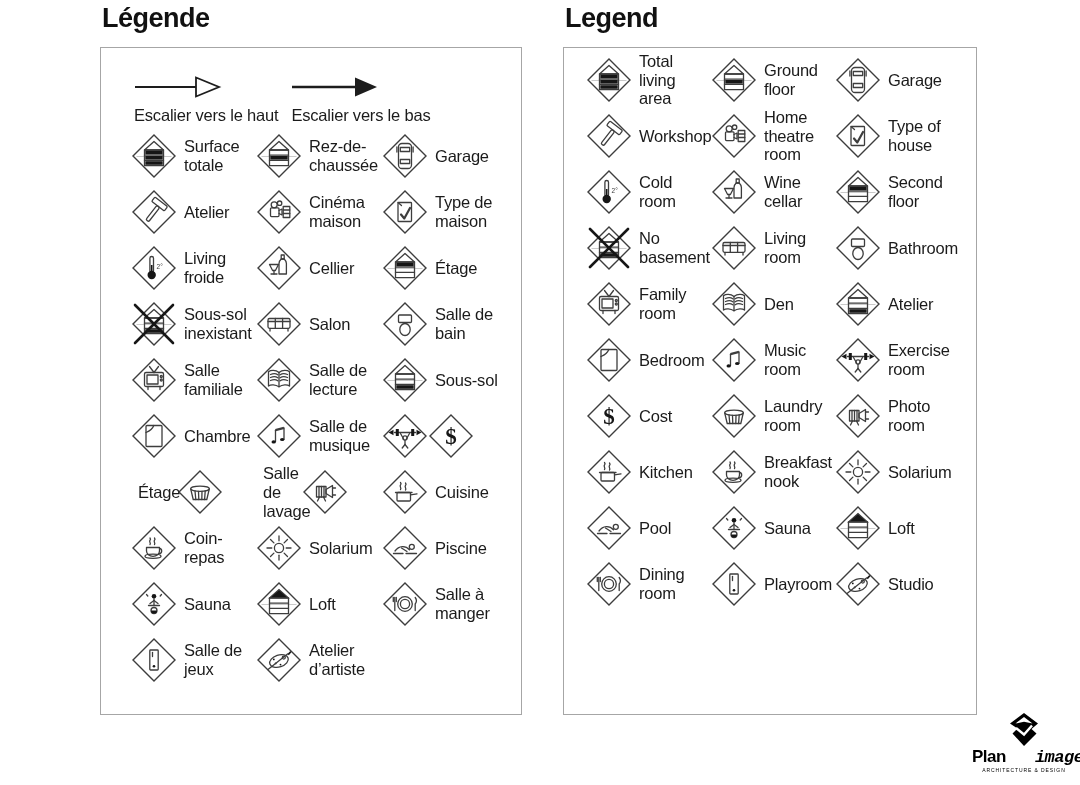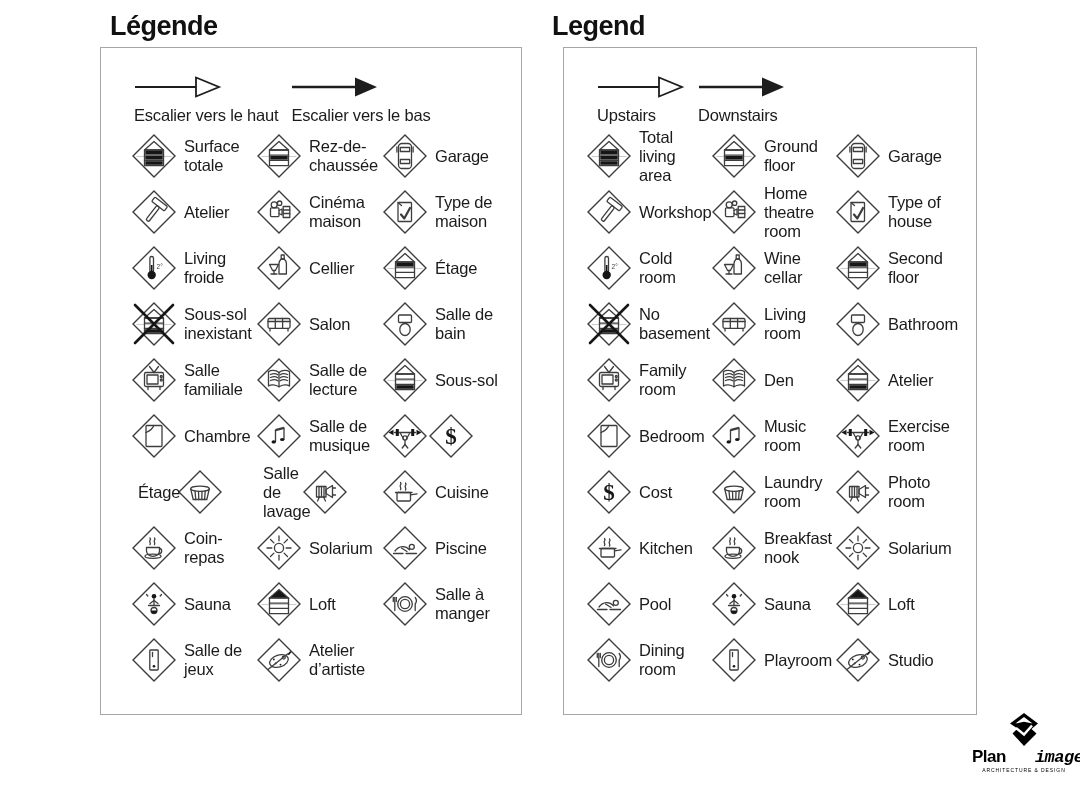--- a/index.html
+++ b/index.html
@@ -1,20 +1,20 @@
 <!DOCTYPE html>
 <html><head>
 <meta charset="utf-8">
 <style>
   html,body{margin:0;padding:0;background:#fff;}
   .canvas{position:relative;width:1080px;height:785px;background:#fff;overflow:hidden;
           font-family:"Liberation Sans",sans-serif;color:#1b1b1b;}
-  .panel-title{position:absolute;margin:8px;font-size:27px;font-weight:bold;letter-spacing:-0.5px;color:#111;}
+  .panel-title{position:absolute;margin:0;font-size:27px;font-weight:bold;letter-spacing:-0.5px;color:#111;}
   #title-fr{left:102px;top:3px;}
-  #title-en{left:544px;top:3px;}
+  #title-en{left:565px;top:3px;}
   .panel{position:absolute;top:47px;background:#fff;border:1.5px solid #a6a6a6;box-sizing:border-box;}
   #panel-fr{left:100px;width:422px;height:668px;}
   #panel-en{left:563px;width:414px;height:668px;}
   .stairs{display:flex;gap:13px;padding:26px 0 0 33px;}
   .stair-block{display:flex;flex-direction:column;justify-content:center;}
   .stair-label{margin-top:6px;font-size:16.5px;letter-spacing:-0.2px;white-space:nowrap;line-height:1.1;}
   .grid{display:grid;grid-auto-rows:56px;align-items:center;margin-top:4px;}
   #grid-fr{grid-template-columns:46px 79px 46px 80px 46px 1fr;padding-left:30px;}
   #grid-en{grid-template-columns:46px 79px 46px 78px 46px 1fr;padding-left:22px;}
   .icon-cell{display:flex;align-items:center;justify-content:center;width:46px;height:46px;}
@@ -406,36 +406,20 @@
             <circle cx="24.5" cy="27.6" r="0.9" fill="#161616"></circle>
             <line x1="12" y1="32.5" x2="31.5" y2="17" stroke="#3d3d3d" fill="none" stroke-width="1.3" stroke-linecap="round" stroke-linejoin="round"></line>
             <polygon points="31.5,17 34.3,13.9 35.4,15.3 32.8,18.2" fill="#161616"></polygon>
           </svg>
         </div>
         <div class="label-cell"><span>Atelier d’artiste</span></div>
       </div>
   </section>
 
   <section class="panel" id="panel-en">
-    <div class="stairs">
-      <div class="stair-block">
-        <svg class="arrow" width="88" height="26" viewBox="0 0 88 26">
-          <line x1="1" y1="13" x2="62" y2="13" stroke="#1d1d1d" stroke-width="2.2"></line>
-          <polygon points="62,3.5 85,13 62,22.5" fill="#ffffff" stroke="#1d1d1d" stroke-width="1.8"></polygon>
-        </svg>
-        <span class="stair-label">Upstairs</span>
-      </div>
-      <div class="stair-block">
-        <svg class="arrow" width="88" height="26" viewBox="0 0 88 26">
-          <line x1="1" y1="13" x2="64" y2="13" stroke="#1d1d1d" stroke-width="2.4"></line>
-          <polygon points="64,3.5 86,13 64,22.5" fill="#1d1d1d"></polygon>
-        </svg>
-        <span class="stair-label">Downstairs</span>
-      </div>
-    </div>
     <div class="grid" id="grid-en">
         <div class="icon-cell">
           <svg viewBox="0 0 46 46" width="46" height="46">
             <polygon points="23,2 44,23 23,44 2,23" fill="#ffffff" stroke="#3d3d3d" stroke-width="1.4"></polygon>
             <line x1="5.5" y1="23.5" x2="40.5" y2="23.5" stroke="#c4c4c4" stroke-width="0.9"></line>
             <polygon points="13.5,17 23,8.5 32.5,17" stroke="#3d3d3d" fill="none" stroke-width="1.3" stroke-linecap="round" stroke-linejoin="round"></polygon>
             <rect x="13.5" y="17" width="19" height="15.6" stroke="#3d3d3d" fill="none" stroke-width="1.3" stroke-linecap="round" stroke-linejoin="round"></rect>
             <line x1="13.5" y1="22.2" x2="32.5" y2="22.2" stroke="#3d3d3d" fill="none" stroke-width="1.3" stroke-linecap="round" stroke-linejoin="round"></line>
             <line x1="13.5" y1="27.4" x2="32.5" y2="27.4" stroke="#3d3d3d" fill="none" stroke-width="1.3" stroke-linecap="round" stroke-linejoin="round"></line>
             <rect x="14.3" y="17.8" width="17.4" height="3.6" fill="#161616"></rect>

